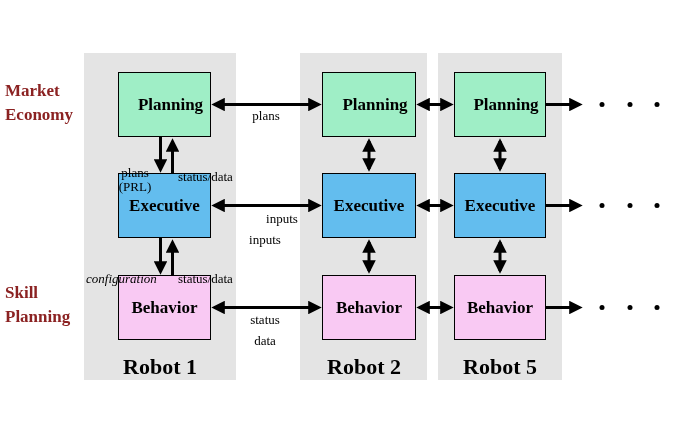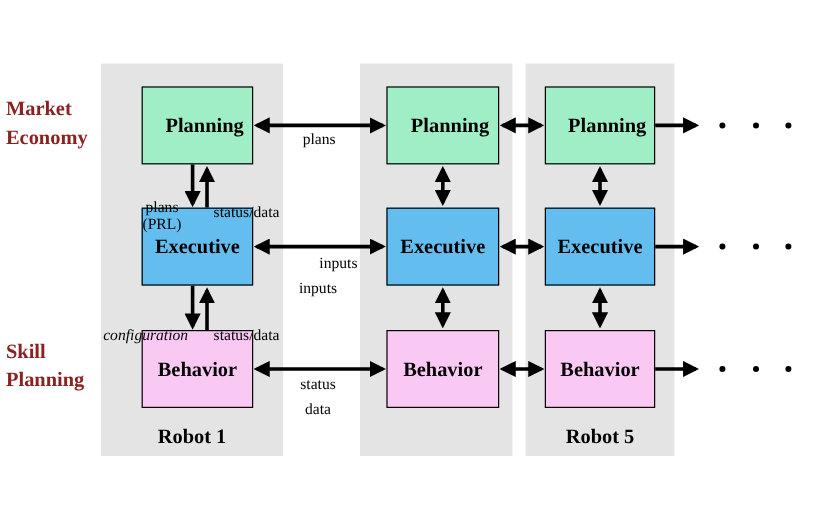--- a/index.html
+++ b/index.html
@@ -18,21 +18,21 @@
   }
   .box.planning{background:var(--planning-box,#9feec6);padding-left:12px;}
   .box.executive{background:var(--executive-box,#63bdee);}
   .box.behavior{background:var(--behavior-box,#f9c9f3);}
   .side-label{
     position:absolute;left:5px;width:84px;text-align:left;
     color:var(--side-label-text,#8b2222);font-weight:bold;font-size:17px;line-height:24px;
   }
   .caption{
     position:absolute;width:120px;text-align:center;
-    color:#000;font-weight:bold;font-size:17px;
+    color:#000;font-weight:bold;font-size:22px;
   }
   .conn-label{
     position:absolute;font-size:13px;line-height:14px;color:#000;text-align:center;margin-top:24px;
   }
   svg.arrows{position:absolute;left:0;top:0;width:699px;height:433px;pointer-events:none;}
   svg.arrows line{stroke:#000;stroke-width:3;}
   svg.arrows circle{fill:#000;}
 </style>
 </head>
 <body>
@@ -58,20 +58,21 @@
 
   <div class="box planning" style="left:322px;top:72px;width:94px;">Planning</div>
   <div class="box executive" style="left:322px;top:173px;width:94px;">Executive</div>
   <div class="box behavior" style="left:322px;top:275px;width:94px;">Behavior</div>
 
   <div class="box planning" style="left:454px;top:72px;width:92px;">Planning</div>
   <div class="box executive" style="left:454px;top:173px;width:92px;">Executive</div>
   <div class="box behavior" style="left:454px;top:275px;width:92px;">Behavior</div>
 
   <div class="caption" style="left:100px;top:354px;">Robot 1</div>
+  <div class="caption" style="left:304px;top:354px;">Robot 2</div>
   <div class="caption" style="left:440px;top:354px;">Robot 5</div>
 
   <div class="conn-label" style="left:105px;top:142px;width:60px;">
     <div>plans</div>
     <div>(PRL)</div>
   </div>
   <div class="conn-label" style="left:178px;top:146px;">status/data</div>
   <div class="conn-label" style="left:86px;top:248px;width:70px;font-style:italic;">configuration</div>
   <div class="conn-label" style="left:178px;top:248px;">status/data</div>
 

